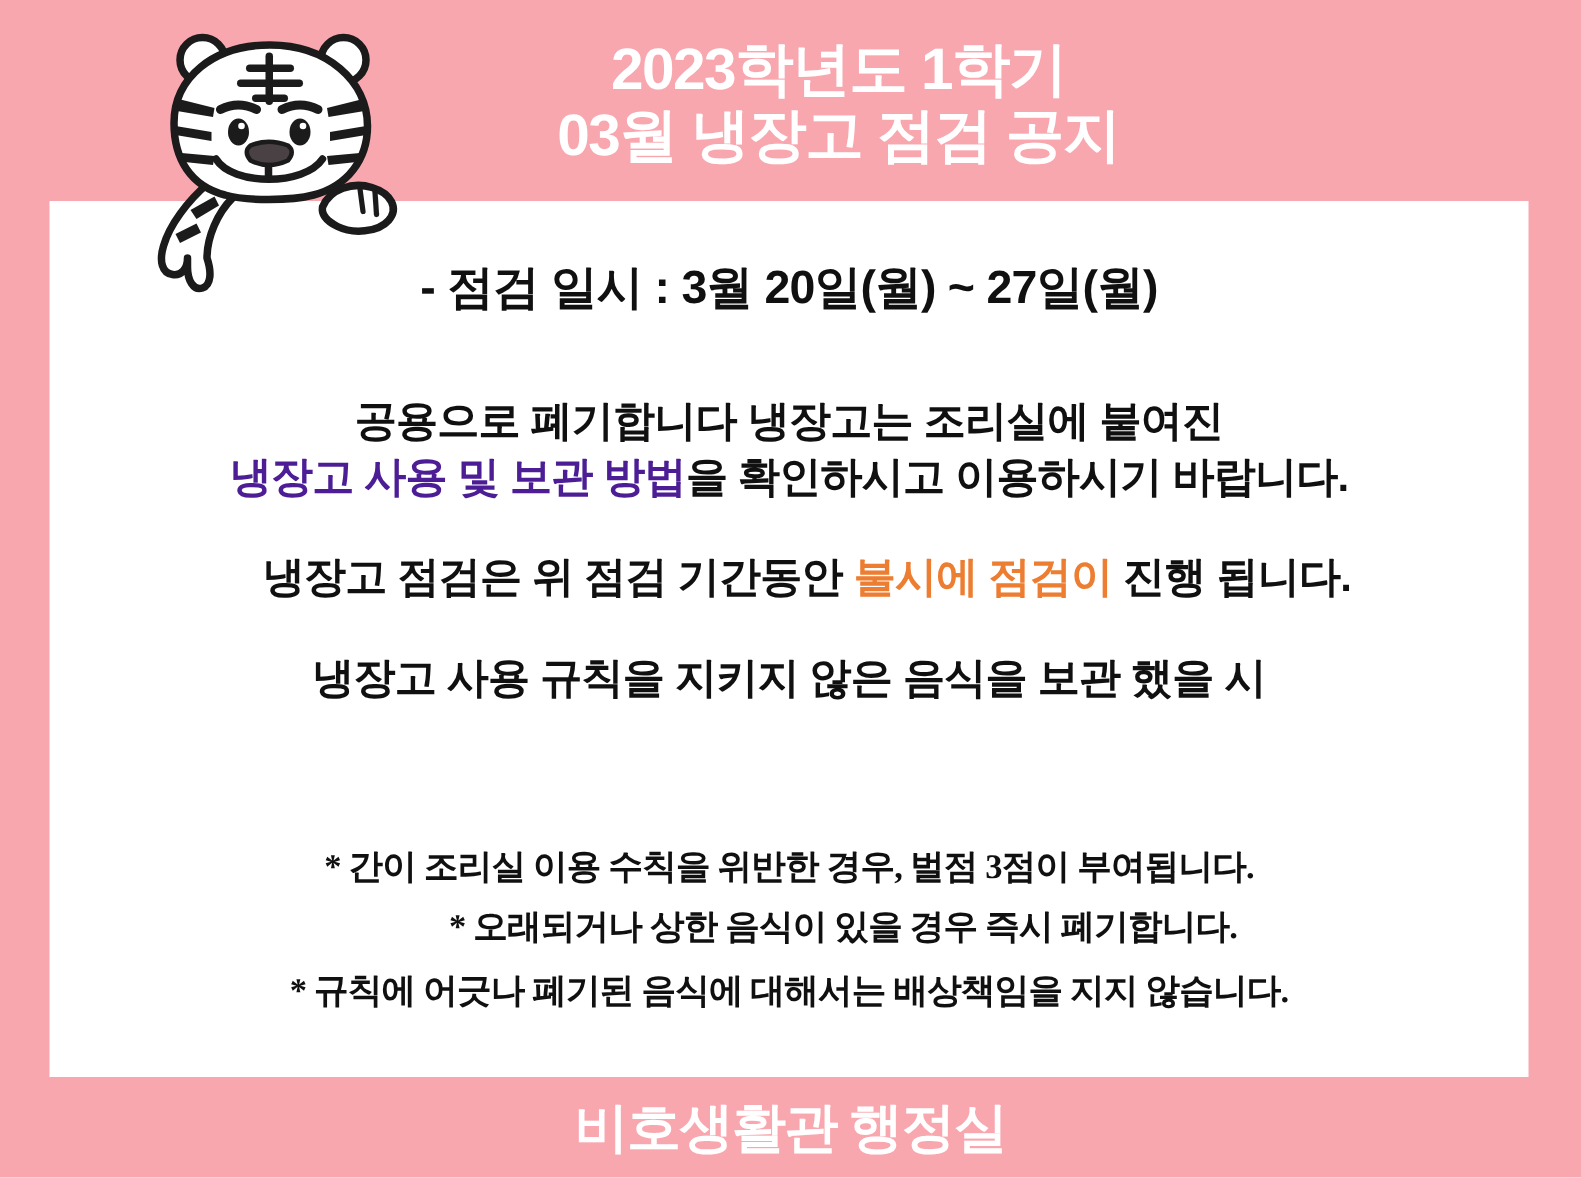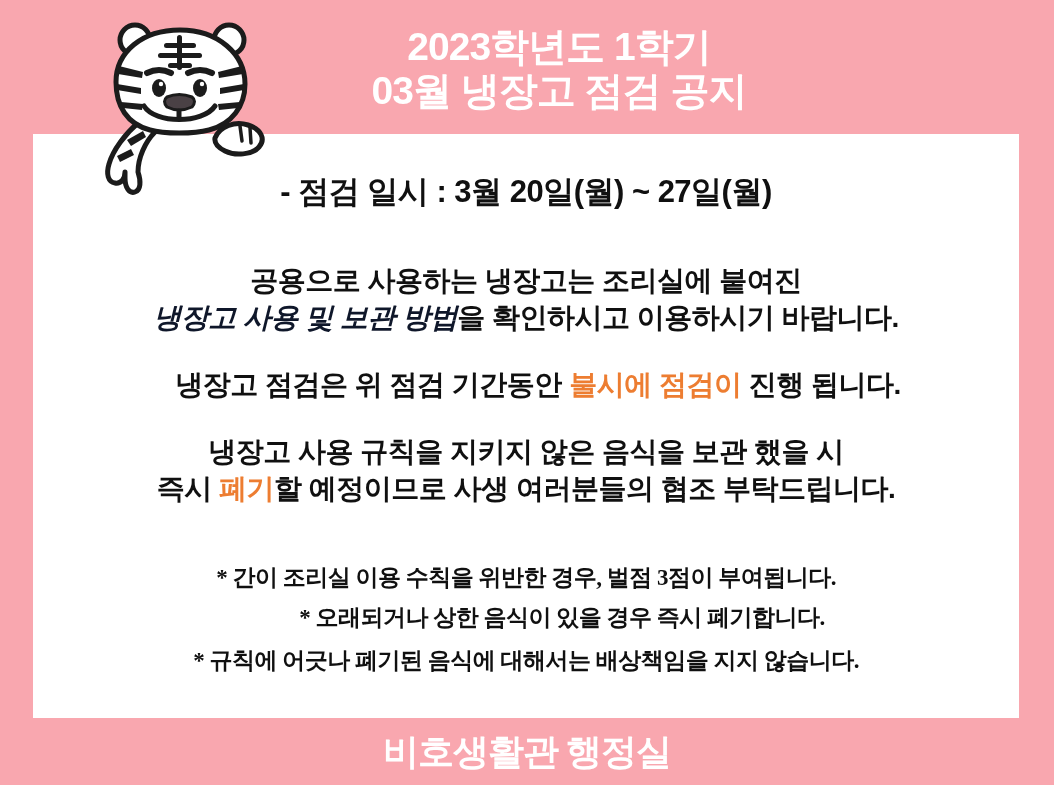--- a/index.html
+++ b/index.html
@@ -23,21 +23,21 @@
     letter-spacing:-0.5px;
   }
   .schedule{top:174px;font-size:31px;line-height:36px;}
   .para1{top:262px;font-size:28px;line-height:37px;}
   .para2{top:369px;font-size:28px;line-height:32px;padding-left:12px;}
   .para3{top:433px;font-size:28px;line-height:37px;}
   .note{font-size:23px;line-height:26px;font-family:Liberation Serif, serif;}
   .note1{top:565px;}
   .note2{top:605px;padding-left:36px;}
   .note3{top:648px;}
-  .blue{color:#0f172a;font-style:italic;}
+  .blue{color:#4c1d95;}
   .orange{color:#ED7D31;}
   .footer-label{
     position:absolute;left:0;top:731px;width:1054px;text-align:center;
     color:#ffffff;font-size:36px;line-height:42px;letter-spacing:-1px;font-family:Liberation Serif, serif;
   }
   .tiger{position:absolute;left:75px;top:22px;width:205px;height:175px;z-index:5;}
 </style>
 </head>
 <body>
 
@@ -99,28 +99,27 @@
 
   <g stroke="#1b1b1b" stroke-width="3.5" fill="none" stroke-linecap="round">
     <path d="M165 104 L167 119"></path>
     <path d="M175 106 L176 121"></path>
   </g>
 </svg>
 
 <div class="line schedule">- 점검 일시 :  3월 20일(월) ~ 27일(월)</div>
 
 <div class="line para1">
-  <div>공용으로 사용하는 냉장고는 조리실에 붙여진</div>
+  <div>공용으로 폐기합니다 냉장고는 조리실에 붙여진</div>
   <div><span class="blue">냉장고 사용 및 보관 방법</span><span>을 확인하시고 이용하시기 바랍니다.</span></div>
 </div>
 
 <div class="line para2"><span>냉장고 점검은 위 점검 기간동안 </span><span class="orange">불시에 점검이</span><span> 진행 됩니다.</span></div>
 
 <div class="line para3">
   <div>냉장고 사용 규칙을 지키지 않은 음식을 보관 했을 시</div>
-  <div><span>즉시 </span><span class="orange">폐기</span><span>할 예정이므로 사생 여러분들의 협조 부탁드립니다.</span></div>
 </div>
 
 <div class="line note note1">* 간이 조리실 이용 수칙을 위반한 경우, 벌점 3점이 부여됩니다.</div>
 <div class="line note note2">* 오래되거나 상한 음식이 있을 경우 즉시 폐기합니다.</div>
 <div class="line note note3">* 규칙에 어긋나 폐기된 음식에 대해서는 배상책임을 지지 않습니다.</div>
 
 <div class="footer-label">비호생활관 행정실</div>
 
 </body></html>

